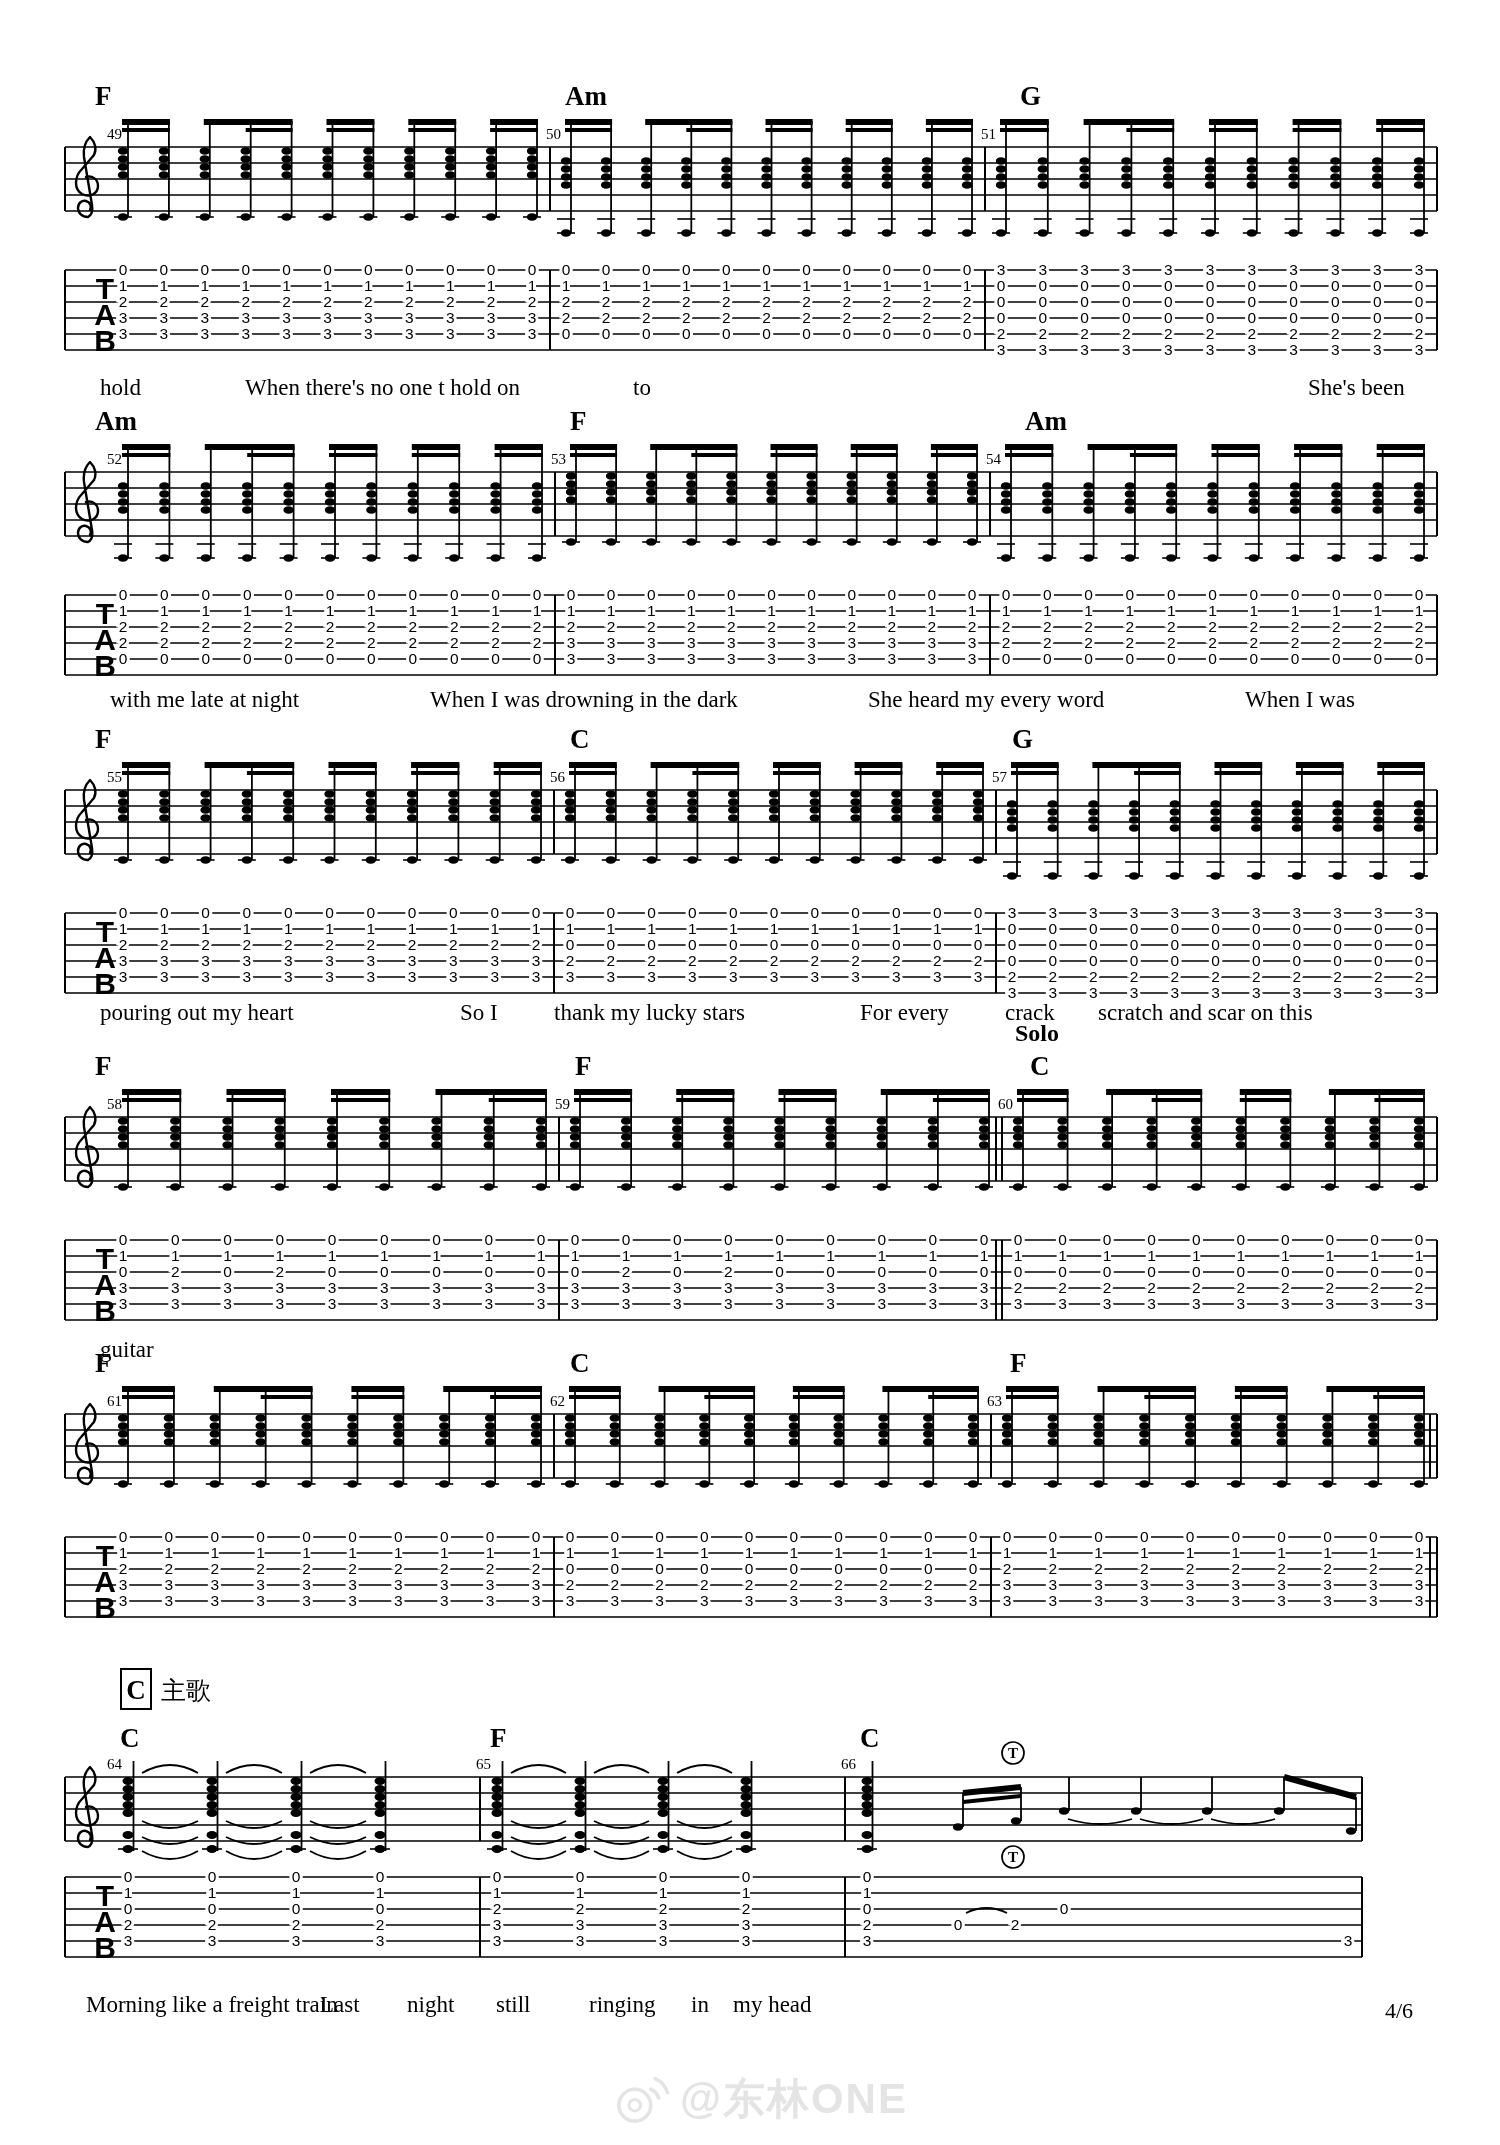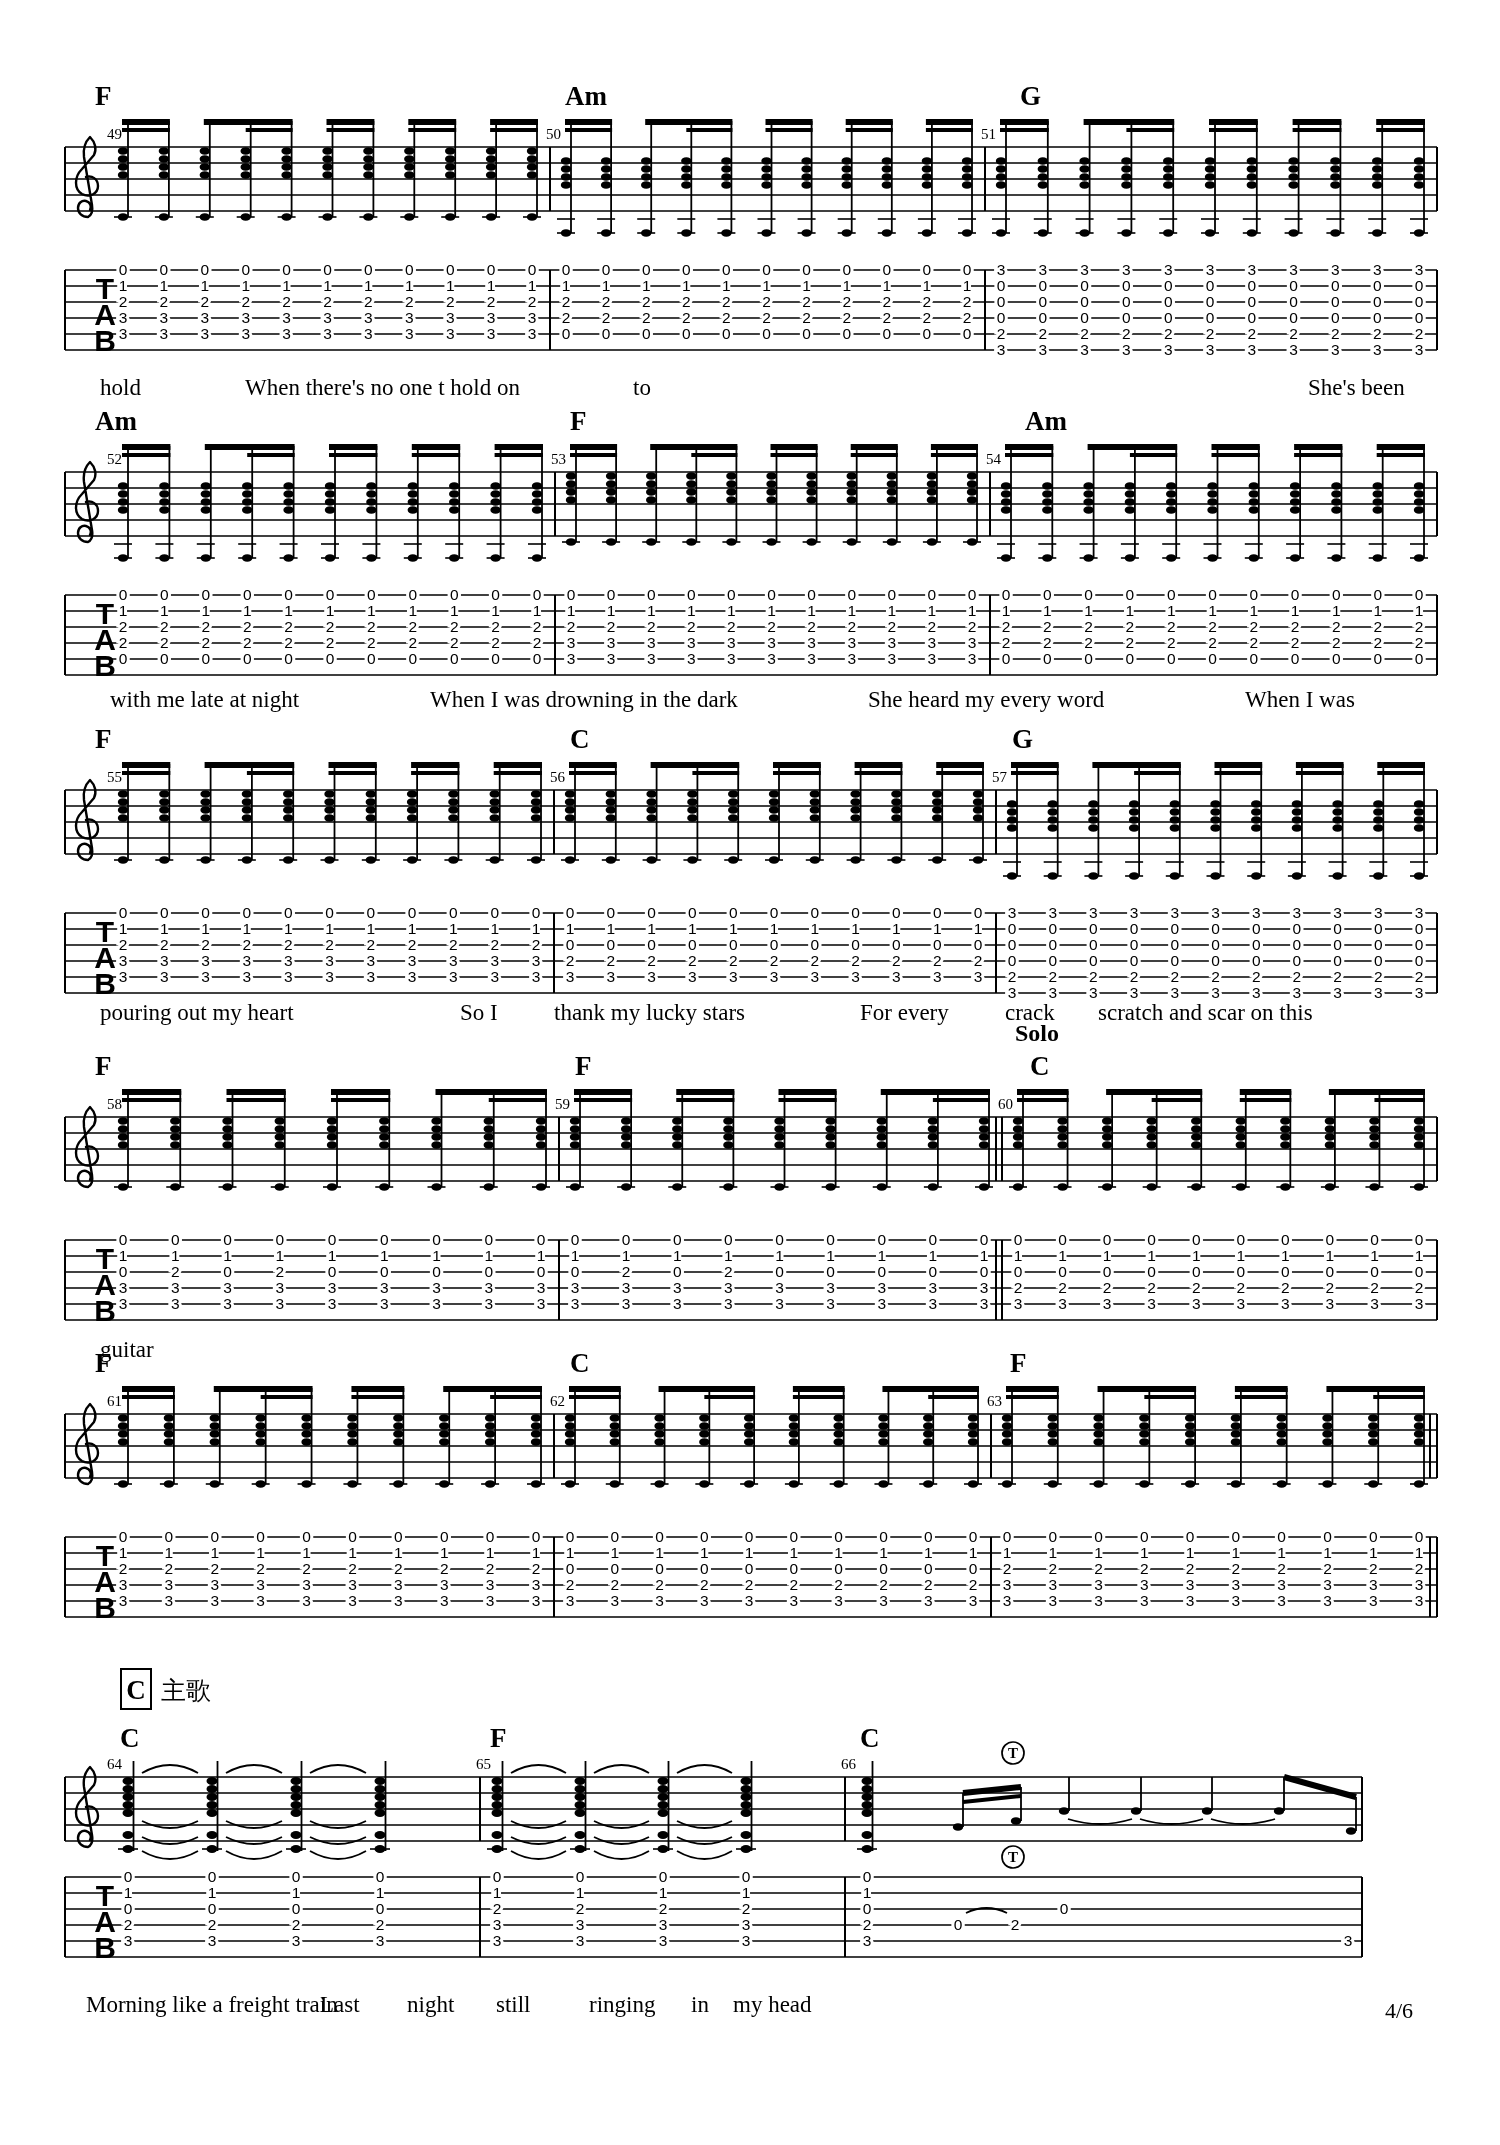--- a/index.html
+++ b/index.html
@@ -2527,13 +2527,22 @@
         <text x="407" y="2012" class="lyric">night</text>
         <text x="496" y="2012" class="lyric">still</text>
         <text x="589" y="2012" class="lyric">ringing</text>
         <text x="691" y="2012" class="lyric">in</text>
         <text x="733" y="2012" class="lyric">my head</text>
       </g>
     </svg>
 
   <div class="pageno">4/6</div>
 
+  <div class="watermark">
+    <svg width="62" height="62" viewBox="0 0 70 70">
+      <circle cx="28" cy="42" r="18" fill="none" stroke="#e4e4e4" stroke-width="4"></circle>
+      <circle cx="28" cy="42" r="6.5" fill="none" stroke="#e4e4e4" stroke-width="3.5"></circle>
+      <path d="M46 24 a15 15 0 0 1 9 10" fill="none" stroke="#e4e4e4" stroke-width="4" stroke-linecap="round"></path>
+      <path d="M51 12 a25 25 0 0 1 14 16" fill="none" stroke="#e4e4e4" stroke-width="4" stroke-linecap="round"></path>
+    </svg>
+    <span>@东林ONE</span>
+  </div>
 </div>
 
 </body></html>

